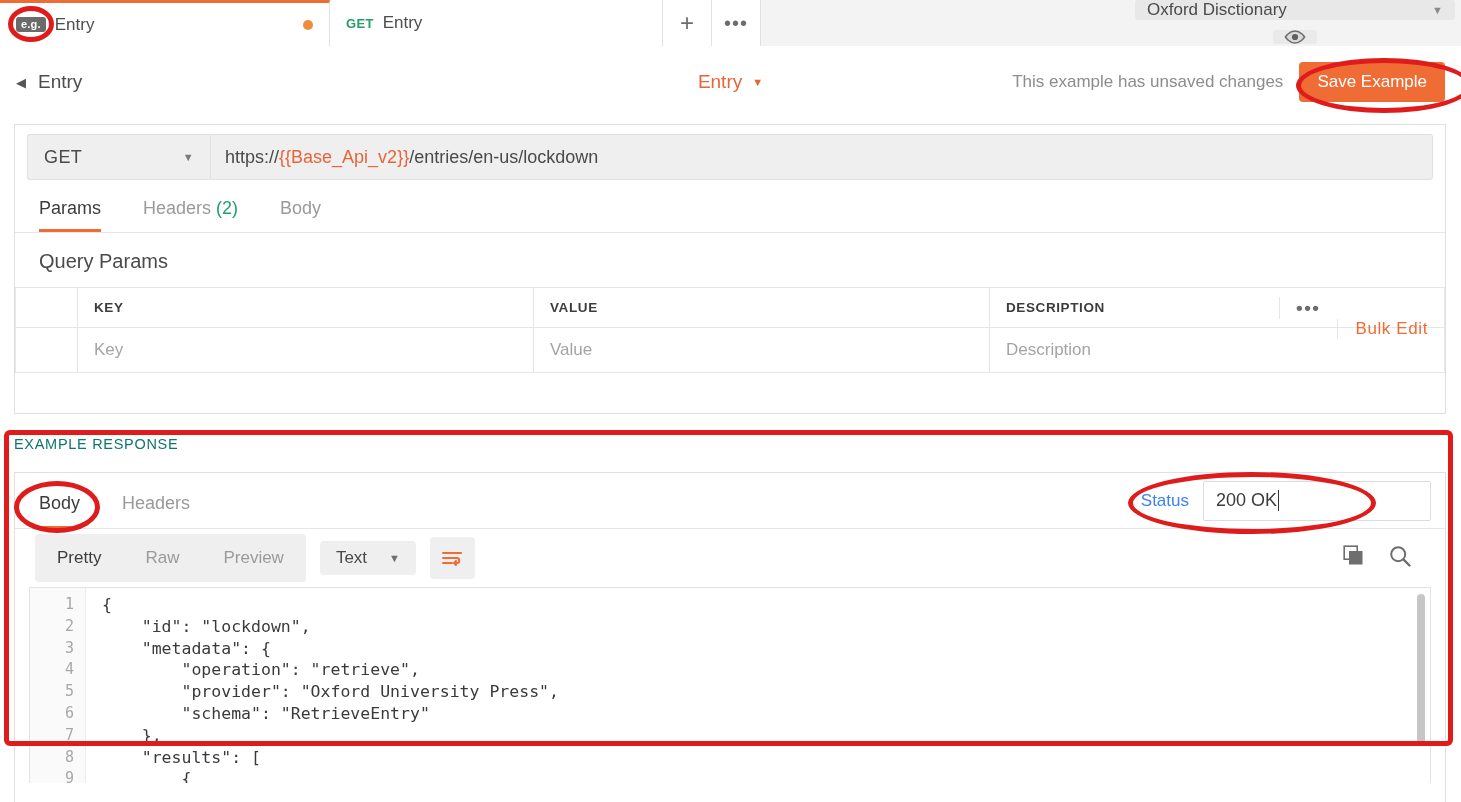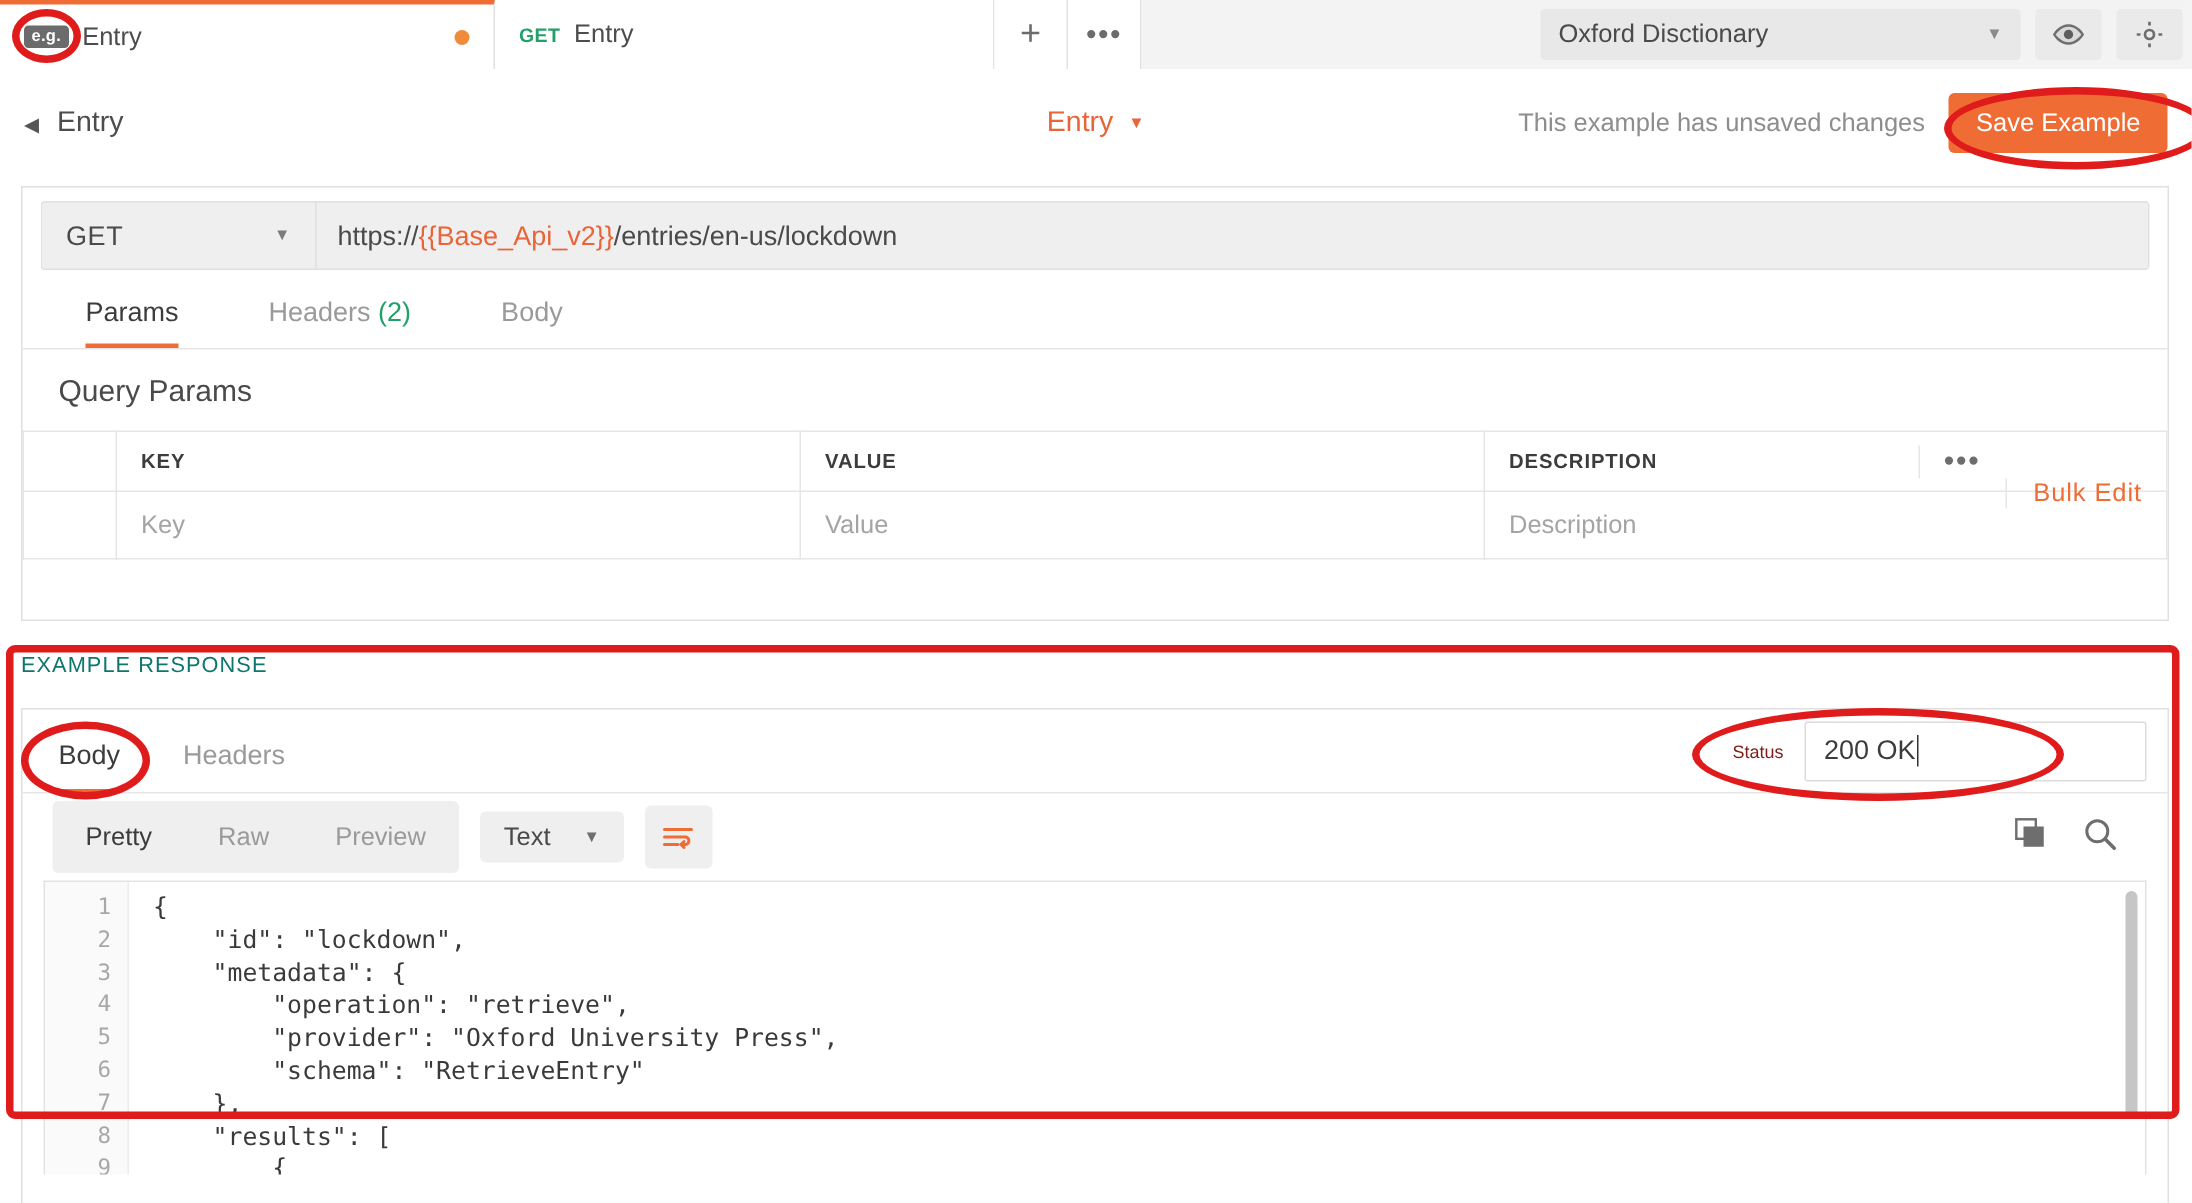--- a/index.html
+++ b/index.html
@@ -36,20 +36,21 @@
   .tab-btn {
     width: 49px; height: 46px; display: flex; align-items: center; justify-content: center;
     border-right: 1px solid #e1e1e1; background: #fff; color: #6c6c6c; font-size: 24px;
   }
   .tab-btn.dots { font-size: 20px; letter-spacing: 1px; }
 
   .right-tools {
     position: absolute; top: 0; right: 0; height: 46px;
     display: flex; align-items: center; gap: 10px; padding-right: 6px;
     background: #f3f3f3;
+    flex-direction: column;
   }
   .env-select {
     width: 320px; height: 34px; background: #e8e8e8; border-radius: 3px;
     display: flex; align-items: center; justify-content: space-between;
     padding: 0 12px; font-size: 17px; color: #4a4a4a;
   }
   .env-caret { color: #8a8a8a; font-size: 11px; }
   .icon-box {
     width: 44px; height: 34px; background: #eaeaea; border-radius: 3px;
     display: flex; align-items: center; justify-content: center; color: #6e6e6e;
@@ -88,21 +89,21 @@
   }
   .method-caret { color: #7c7c7c; font-size: 11px; }
   .url-box {
     flex: 1; height: 46px; background: #efefef; border: 1px solid #e0e0e0;
     border-radius: 0 3px 3px 0; display: flex; align-items: center;
     padding: 0 14px; font-size: 18px; color: #4a4a4a; white-space: nowrap; overflow: hidden;
   }
   .url-var { color: #e8653a; }
 
   .subtabs { display: flex; align-items: flex-end; height: 44px; padding: 0 24px; border-bottom: 1px solid #e6e6e6; }
-  .subtab { font-size: 18px; color: #9a9a9a; padding: 0 0 10px 0; margin-right: 42px; border-bottom: 3px solid transparent; margin-left: 18px; }
+  .subtab { font-size: 18px; color: #9a9a9a; padding: 0 0 10px 0; margin-right: 42px; border-bottom: 3px solid transparent; }
   .subtab.active { color: #3c3c3c; border-bottom-color: #ef6c35; }
   .cnt { color: #23a06a; }
 
   .qp-title { font-size: 20px; color: #4a4a4a; padding: 17px 24px 14px 24px; }
   .qp-table { width: 100%; border-collapse: collapse; table-layout: fixed; }
   .qp-table th, .qp-table td { border: 1px solid #e6e6e6; border-left: none; }
   .qp-table th:first-child, .qp-table td:first-child { border-left: 1px solid #e6e6e6; }
   .qp-table th {
     text-align: left; font-size: 13.5px; font-weight: bold; color: #3c3c3c;
     letter-spacing: .6px; height: 39px; padding: 0 16px; background: #fff;
@@ -123,21 +124,21 @@
   }
   .resp-panel {
     position: absolute; top: 472px; left: 14px; width: 1432px; height: 330px;
     background: #fff; border: 1px solid #e0e0e0; border-bottom: none;
   }
   .resp-head { display: flex; align-items: center; height: 56px; border-bottom: 1px solid #e6e6e6; }
   .resp-tabs { display: flex; align-items: flex-end; height: 56px; padding-left: 24px; }
   .rtab { font-size: 18px; color: #9a9a9a; padding-bottom: 12px; margin-right: 42px; border-bottom: 3px solid transparent; }
   .rtab.active { color: #3c3c3c; border-bottom-color: #ef6c35; }
   .status-wrap { margin-left: auto; display: flex; align-items: center; gap: 14px; padding-right: 14px; }
-  .status-lbl { font-size: 12px; color: #7f1d1d; }
+  .status-lbl { font-size: 17px; color: #3b82f6; }
   .status-input {
     width: 228px; height: 40px; border: 1px solid #dcdcdc; border-radius: 2px;
     display: flex; align-items: center; padding: 0 12px; font-size: 18px; color: #3c3c3c;
   }
   .caret-bar { display: inline-block; width: 1px; height: 21px; background: #333; margin-left: 1px; }
 
   .view-toolbar { display: flex; align-items: center; height: 58px; padding: 0 20px; gap: 14px; }
   .seg { display: flex; background: #efefef; border-radius: 4px; overflow: hidden; height: 48px; align-items: center; }
   .seg-item { font-size: 17px; color: #9a9a9a; padding: 0 22px; line-height: 42px; }
   .seg-item.active { color: #3c3c3c; }

